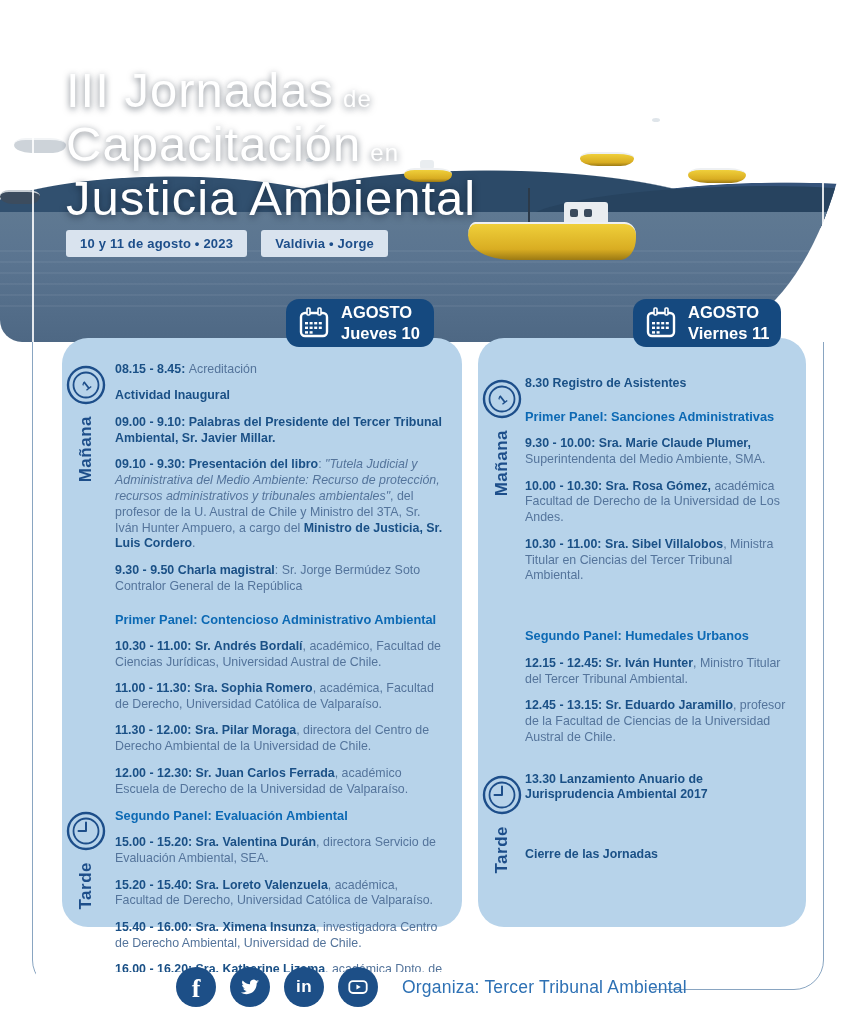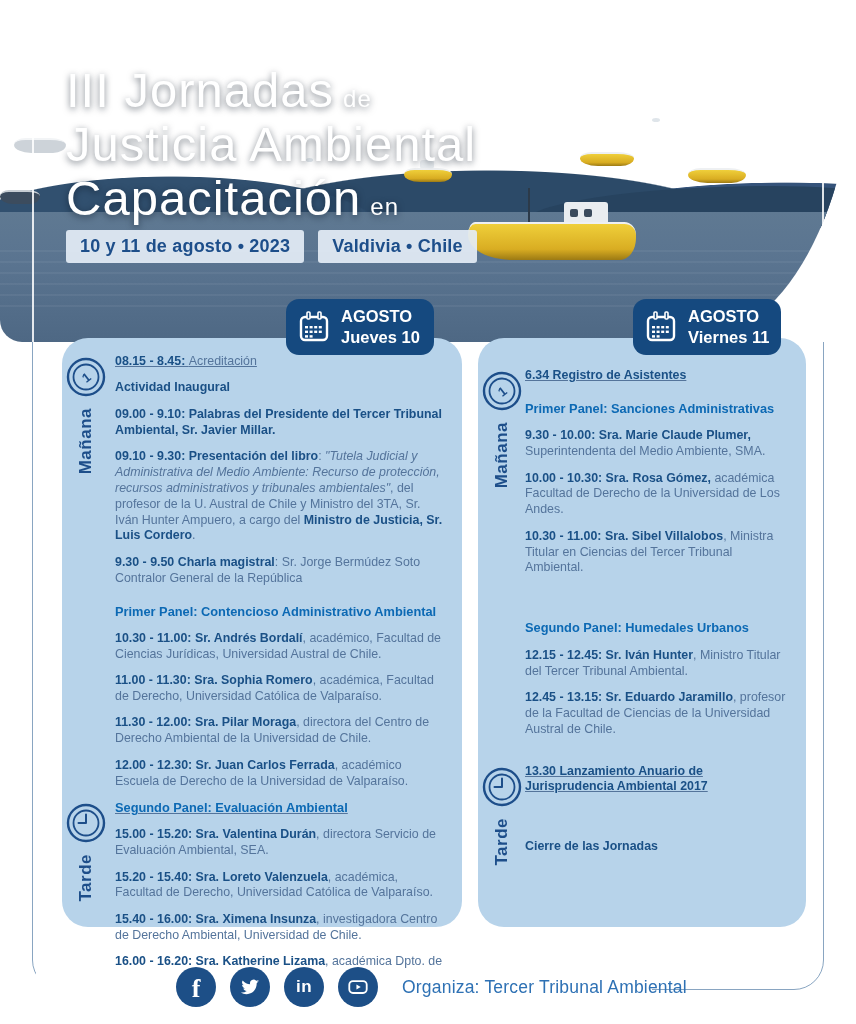--- a/index.html
+++ b/index.html
@@ -42,28 +42,28 @@
   .frame.white{border:2px solid rgba(255,255,255,.85);clip-path:inset(0 0 648px 0);}
   .frame.blue{border:1.5px solid rgba(74,116,160,.65);clip-path:inset(304px 0 0 0);}
   .frame-cover{position:absolute;left:36px;top:972px;width:616px;height:34px;background:#fff;}
 
   
   .title{position:absolute;left:66px;top:64px;color:#fff;font-family:Liberation Sans, sans-serif;
          text-shadow:0 2px 7px rgba(10,20,35,.55);line-height:1.1;}
   .title .ln{font-size:49px;letter-spacing:1px;}
   .title .small{font-size:24px;margin-left:9px;}
   .pills{position:absolute;left:66px;top:230px;display:flex;gap:14px;}
-  .pill{background:rgba(228,237,246,.92);color:#1d4e8a;font-weight:bold;font-size:18px;
+  .pill{background:rgba(228,237,246,.92);color:#1d4e8a;font-weight:bold;font-size:13px;
         padding:6px 14px;border-radius:3px;letter-spacing:.2px;}
 
   
   .seal{position:absolute;left:703px;top:20px;width:144px;height:144px;}
 
   
-  .badge{position:absolute;top:299px;width:148px;height:56px;background:#15497f;border-radius:13px;
+  .badge{position:absolute;top:299px;width:148px;height:48px;background:#15497f;border-radius:13px;
          display:flex;align-items:center;gap:9px;padding:0 10px;box-sizing:border-box;z-index:5;}
   .badge.b1{left:286px;}
   .badge.b2{left:633px;}
   .badge .txt{color:#fff;font-weight:bold;font-size:16.5px;line-height:1.25;}
 
   
   .card{position:absolute;top:338px;height:589px;background:#b7d3ea;border-radius:26px;box-sizing:border-box;}
   .card-left{left:62px;width:400px;padding:16px 18px 0 53px;}
   .card-right{left:478px;width:328px;padding:30px 14px 0 47px;}
 
@@ -73,21 +73,21 @@
   .card-right .gutter{left:-46px;}
   .vlabel{writing-mode:vertical-rl;transform:rotate(180deg);color:#1d4e8a;font-weight:bold;
           font-size:17px;letter-spacing:.5px;margin-top:10px;}
   .item{margin:0 0 10.5px;font-size:12.4px;line-height:1.28;color:#54749b;}
   .item .b{font-weight:bold;color:#1a5086;}
   .item .i{font-style:italic;}
   .item.header{margin-top:17px;}
   .item.header span{font-weight:bold;color:#0c69b4;font-size:12.8px;}
   .item.bold span{font-weight:bold;color:#1a5086;}
   .item.gap{margin-top:44px;}
-  .item:first-child{margin-top:0;text-decoration:underline;}
+  .item:first-child{margin-top:8px;}
 
   
   .footer{position:absolute;left:0;top:930px;width:856px;height:94px;}
   .social{position:absolute;left:176px;top:37px;display:flex;gap:14px;}
   .sicon{width:40px;height:40px;border-radius:50%;background:#1d4f87;display:flex;
          align-items:center;justify-content:center;color:#fff;cursor:pointer;}
   .sicon .fb{font-family:"Liberation Serif",serif;font-weight:bold;font-size:26px;transform:translateY(2px);}
   .sicon .in{font-weight:bold;font-size:17px;letter-spacing:.5px;}
   .organiza{position:absolute;left:402px;top:47px;color:#2e71b4;font-size:17.5px;letter-spacing:.2px;}
 </style>
@@ -156,26 +156,26 @@
       <path d="M84 76 q9 -2 9 -13 q-4 3 -7 -1"></path>
       <path d="M58 84 q14 7 28 0"></path>
     </g>
   </svg>
 
   <div class="frame white"></div>
   <div class="frame blue"></div>
 
   <div class="title">
     <div class="ln"><span>III Jornadas</span><span class="small">de</span></div>
+    <div class="ln"><span>Capacitación</span><span class="small">en</span></div>
     <div class="ln"><span>Justicia Ambiental</span></div>
-    <div class="ln"><span>Capacitación</span><span class="small">en</span></div>
   </div>
   <div class="pills">
     <div class="pill">10 y 11 de agosto • 2023</div>
-    <div class="pill">Valdivia • Chile</div>
+    <div class="pill">Valdivia • Jorge</div>
   </div>
 
   <div class="badge b1">
     <svg width="36" height="36" viewBox="0 0 36 36">
       <rect x="5" y="8" width="26" height="23" rx="4" fill="none" stroke="#fff" stroke-width="2.4"></rect>
       <rect x="11" y="3" width="3" height="7" rx="1" fill="#15497f" stroke="#fff" stroke-width="1.6"></rect>
       <rect x="22" y="3" width="3" height="7" rx="1" fill="#15497f" stroke="#fff" stroke-width="1.6"></rect>
       <g fill="#fff">
         <rect x="9" y="17" width="3" height="2.4"></rect>
           <rect x="13.6" y="17" width="3" height="2.4"></rect>
@@ -266,21 +266,21 @@
         <div class="section">
           <div class="gutter">
             <svg width="42" height="42" viewBox="0 0 42 42">
               <circle cx="21" cy="21" r="18" fill="none" stroke="#1d4e8a" stroke-width="2.4"></circle>
               <circle cx="21" cy="21" r="12.5" fill="none" stroke="#1d4e8a" stroke-width="1.8"></circle>
               <text x="21" y="26" text-anchor="middle" fill="#1d4e8a" font-size="13" font-weight="bold" font-family="Liberation Sans, sans-serif" transform="rotate(-38 21 21)">1</text>
             </svg>
             <div class="vlabel">Mañana</div>
           </div>
           <div class="items">
-            <p class="item bold"><span class="b">6.34 Registro de Asistentes</span></p>
+            <p class="item bold"><span class="b">8.30 Registro de Asistentes</span></p>
             <p class="item header"><span>Primer Panel: Sanciones Administrativas</span></p>
             <p class="item"><span class="b">9.30 - 10.00: Sra. Marie Claude Plumer,</span><span> Superintendenta del Medio Ambiente, SMA.</span></p>
             <p class="item"><span class="b">10.00 - 10.30: Sra. Rosa Gómez,</span><span> académica Facultad de Derecho de la Universidad de Los Andes.</span></p>
             <p class="item"><span class="b">10.30 - 11.00: Sra. Sibel Villalobos</span><span>, Ministra Titular en Ciencias del Tercer Tribunal Ambiental.</span></p>
             <p class="item header gap"><span>Segundo Panel: Humedales Urbanos</span></p>
             <p class="item"><span class="b">12.15 - 12.45: Sr. Iván Hunter</span><span>, Ministro Titular del Tercer Tribunal Ambiental.</span></p>
             <p class="item"><span class="b">12.45 - 13.15: Sr. Eduardo Jaramillo</span><span>, profesor de la Facultad de Ciencias de la Universidad Austral de Chile.</span></p>
           </div>
         </div>
         <div class="section">

